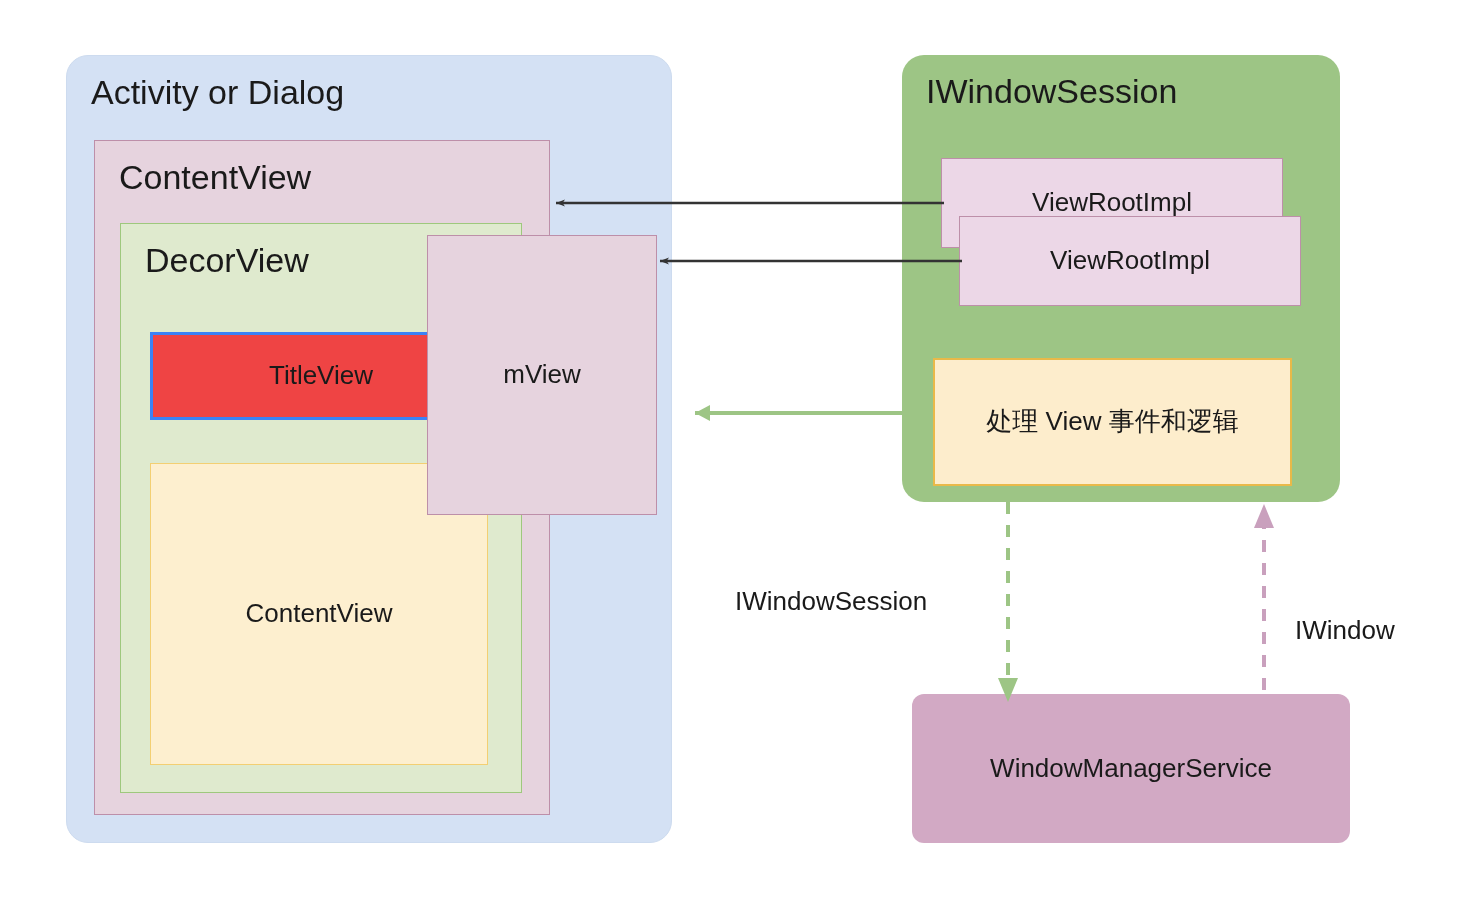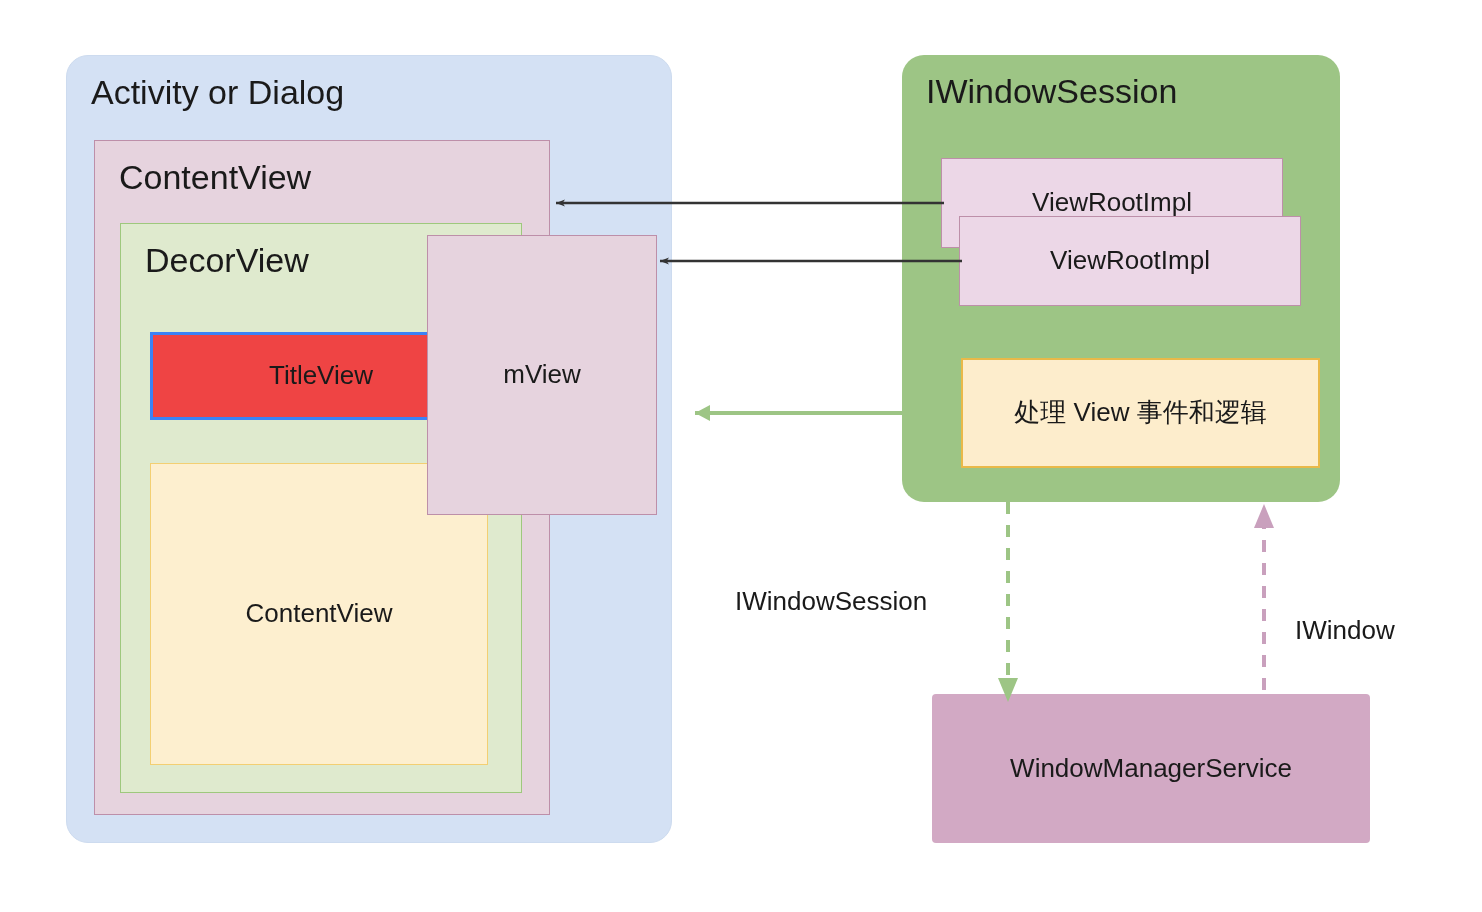--- a/index.html
+++ b/index.html
@@ -87,29 +87,28 @@
     left: 941px; top: 158px; width: 342px; height: 90px;
     background: #ecd7e7;
     border: 1px solid #bd8fa9;
   }
   #view-root-impl-2 {
     left: 959px; top: 216px; width: 342px; height: 90px;
     background: #ecd7e7;
     border: 1px solid #bd8fa9;
   }
   #handle-view-events {
-    left: 933px; top: 358px; width: 359px; height: 110px;
+    left: 933px; top: 358px; width: 359px; height: 128px;
     background: #fdedcc;
     border: 2px solid #e9b949;
-    margin-left: 28px;
   }
   #window-manager-service {
-    left: 932px; top: 694px; width: 438px; height: 149px;
+    left: 912px; top: 694px; width: 438px; height: 149px;
     background: #d2a9c4;
-    border-radius: 4px;
+    border-radius: 12px;
   }
 
   
   .conn-label {
     position: absolute;
     font-size: 26px;
     white-space: nowrap;
   }
   #iwindowsession-label { left: 735px; top: 586px; }
   #iwindow-label { left: 1295px; top: 586px; margin-top: 29px; }

